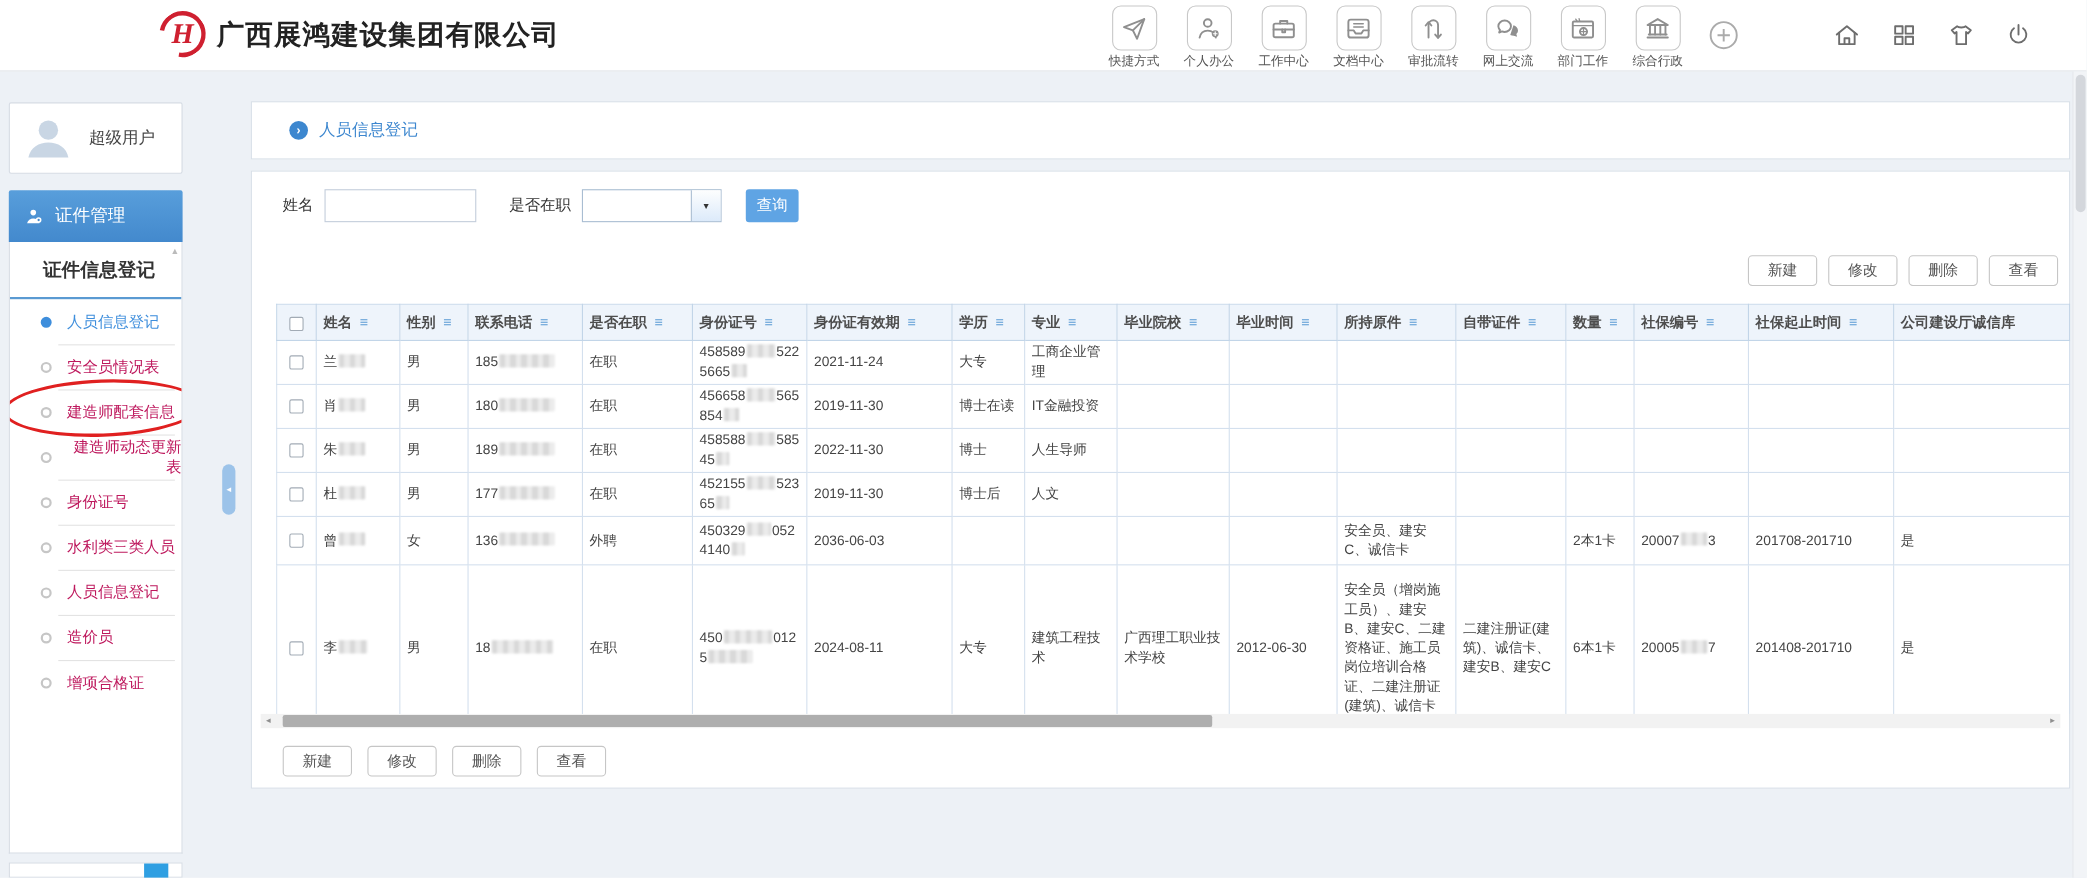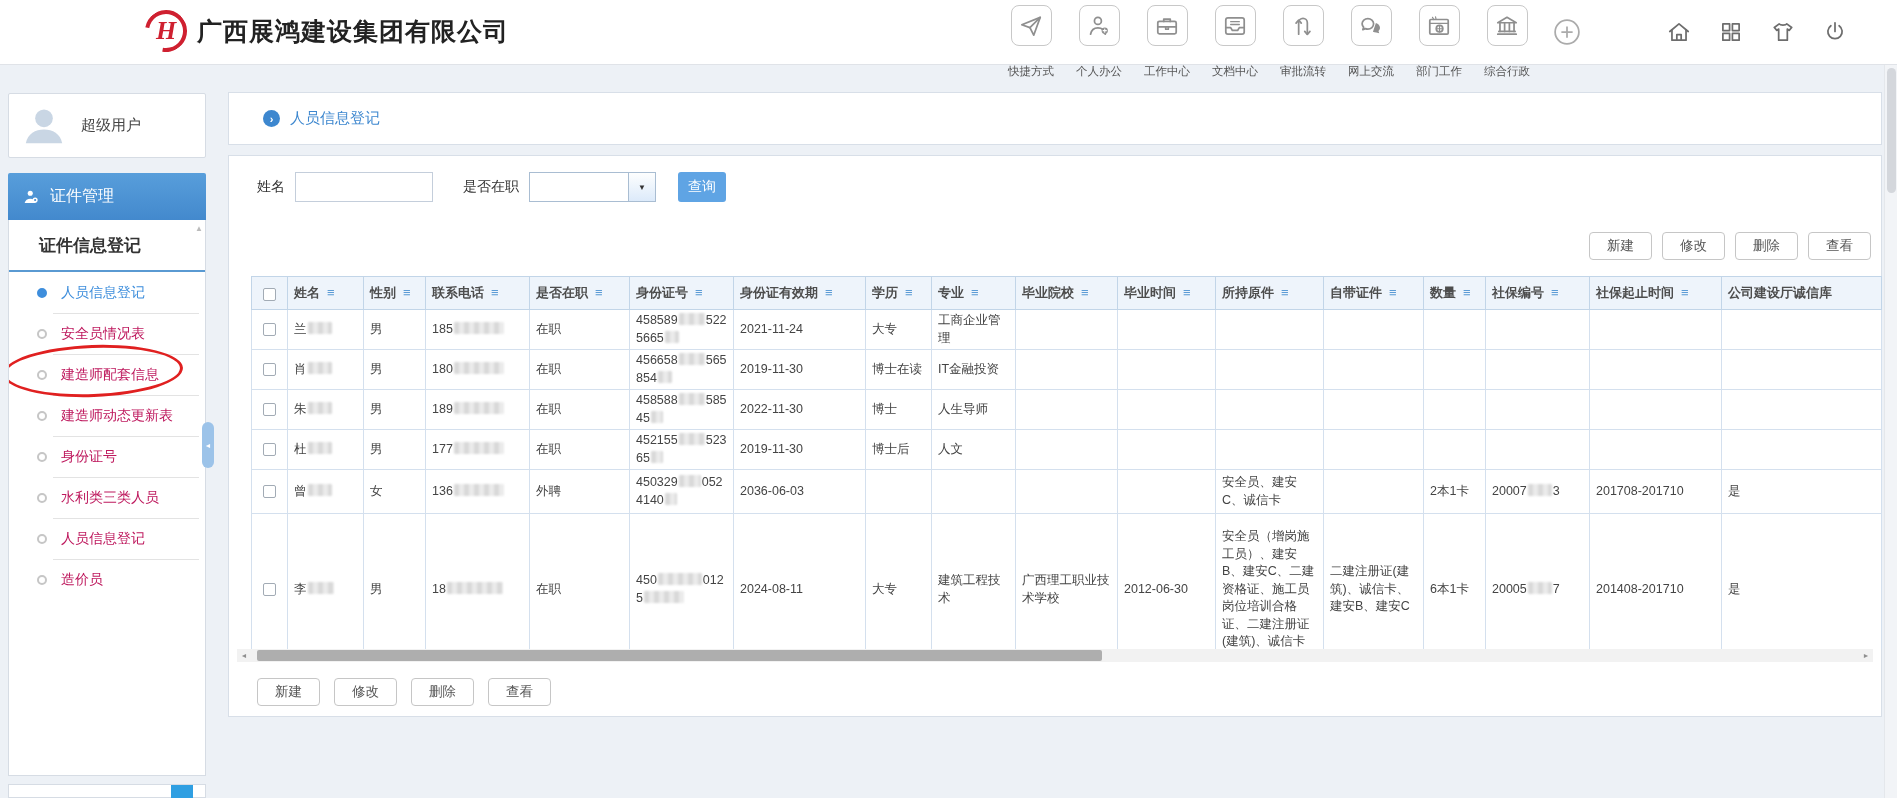--- a/index.html
+++ b/index.html
@@ -9,27 +9,27 @@
   
   .top-header { position:absolute; left:0; top:0; width:1897px; height:65px; background:#fff; border-bottom:1px solid #e0e3e8; }
   .logo { position:absolute; left:145px; top:10px; display:flex; align-items:center; gap:10px; }
   .logo-mark { width:42px; height:42px; border-radius:50%; border:4px solid #cf2030; border-left-color:transparent; transform:rotate(-35deg); display:flex; align-items:center; justify-content:center; }
   .logo-mark b { transform:rotate(35deg); color:#cf2030; font-family:"Liberation Serif","DejaVu Serif",serif; font-size:26px; font-style:italic; }
   .logo-text { font-size:25px; font-weight:bold; color:#222; letter-spacing:1px; }
 
   .nav { position:absolute; left:1002px; top:5px; display:flex; gap:10px; }
   .nav-item { width:58px; display:flex; flex-direction:column; align-items:center; cursor:pointer; }
   .nav-icon { width:41px; height:41px; border:1px solid #c8c8c8; border-radius:8px; display:flex; align-items:center; justify-content:center; background:#fff; }
-  .nav-label { font-size:11.5px; color:#555; margin-top:18px; white-space:nowrap; }
+  .nav-label { font-size:11.5px; color:#555; margin-top:2px; white-space:nowrap; }
   .add-btn { position:absolute; left:1552px; top:17px; width:30px; height:30px; background:#fff; border:none; cursor:pointer; }
   .right-icons { position:absolute; right:48px; top:19px; display:flex; gap:25px; }
   .right-icons .ric { width:27px; height:27px; cursor:pointer; }
 
   
-  .sidebar { position:absolute; left:8px; top:93px; width:198px; }
+  .sidebar { position:absolute; left:8px; top:93px; width:158px;text-align:right; }
   .user-card { height:65px; background:#fff; border:1px solid #d6dce4; border-radius:2px; display:flex; align-items:center; padding-left:12px; gap:14px; }
   .user-name { font-size:15px; color:#444; }
   .acc-header { margin-top:15px; height:47px; background:linear-gradient(#589edb,#4389cd); color:#fff; display:flex; align-items:center; padding-left:14px; gap:10px; font-size:16px; border-radius:2px 2px 0 0; }
   .menu-panel { background:#fff; border:1px solid #d6dce4; border-top:none; height:556px; position:relative; overflow:hidden; }
   .group-title { height:52px; display:flex; align-items:center; padding-left:30px; font-size:17px; font-weight:bold; color:#333; border-bottom:2px solid #5a9ad2; }
   .menu-list { list-style:none; }
   .menu-item { height:41px; display:flex; align-items:center; padding-left:28px; gap:14px; font-size:14px; color:#be185d; cursor:pointer; position:relative; }
   .menu-item + .menu-item::before { content:''; position:absolute; left:44px; right:6px; top:0; border-top:1px solid #e3e3e3; }
   .bullet { width:10px; height:10px; border-radius:50%; border:2px solid #c6c6c6; background:#fff; flex:0 0 auto; }
   .menu-item.active { color:#3e8edc; }
@@ -255,20 +255,24 @@
           <span class="bullet"></span>
                   <span>水利类三类人员</span>
         </li>
         <li class="menu-item">
           <span class="bullet"></span>
                   <span>人员信息登记</span>
         </li>
         <li class="menu-item">
           <span class="bullet"></span>
                   <span>造价员</span>
+        </li>
+        <li class="menu-item">
+          <span class="bullet"></span>
+                  <span>增项合格证</span>
         </li>
       </ul>
     <span class="menu-scroll-up">▲</span>
     <div class="annotation"></div>
   </div>
 
   <div class="sidebar-bottom">
     <span class="blue-bit"></span>
   </div>
 </aside>

